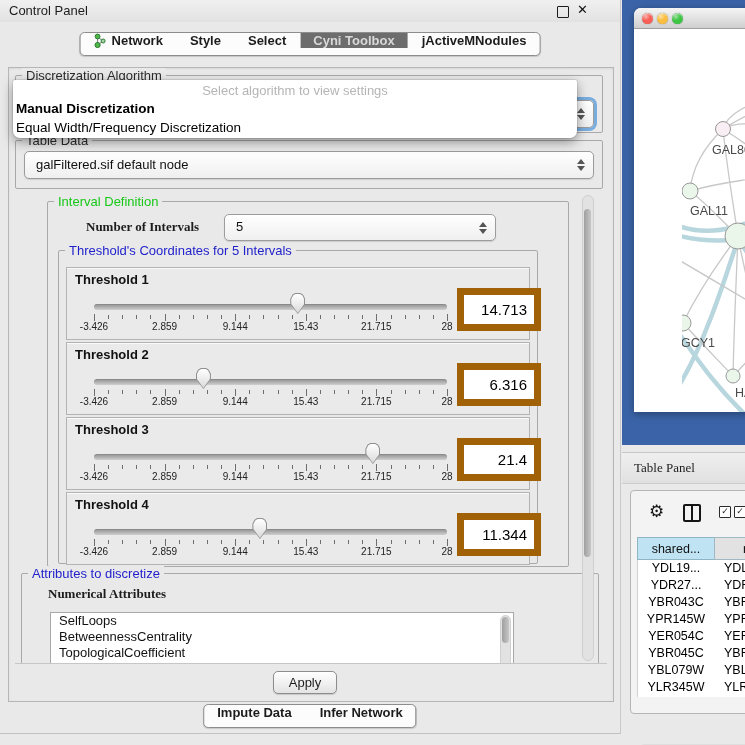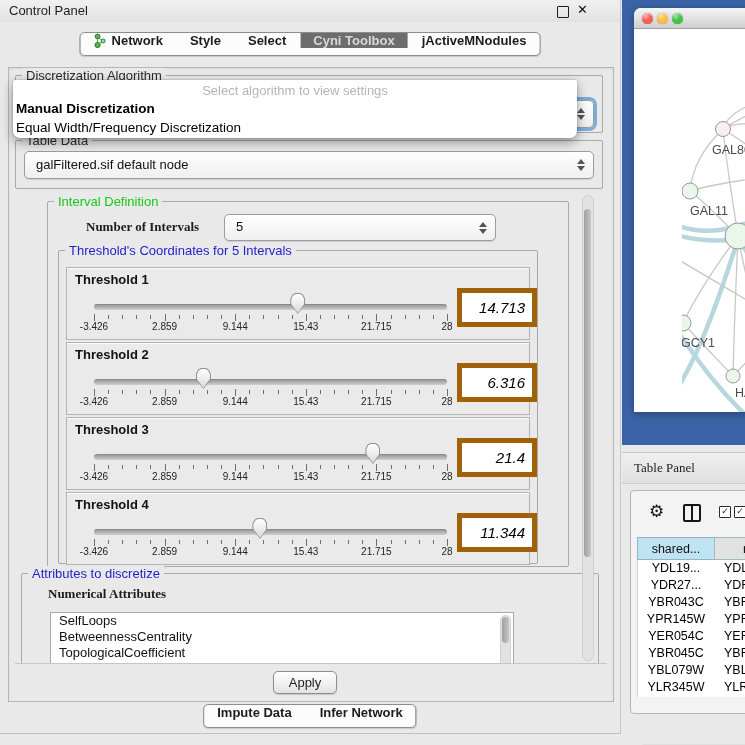--- a/index.html
+++ b/index.html
@@ -65,22 +65,22 @@
             clip-path:polygon(0% 28%,14% 8%,32% 0%,68% 0%,86% 8%,100% 28%,100% 52%,50% 100%,0% 52%);
             background:#8f8f8f;}
   .th-thumb i{position:absolute;left:1px;top:1px;right:1px;bottom:1px;display:block;
             clip-path:polygon(0% 28%,14% 8%,32% 0%,68% 0%,86% 8%,100% 28%,100% 52%,50% 100%,0% 52%);
             background:linear-gradient(#ffffff,#dadada);}
   .th-ticks{position:absolute;left:27px;top:46px;width:353px;height:8px;}
   .tick{position:absolute;top:1px;width:1px;height:4px;background:#6e6e6e;}
   .tick.major{top:0;height:7px;}
   .th-ticklabels{position:absolute;left:27px;top:53px;width:353px;height:13px;}
   .ticklabel{position:absolute;transform:translateX(-50%);font-size:10px;font-weight:400;color:#222;white-space:nowrap;}
-  .th-value{position:absolute;left:390px;top:20px;width:63px;height:29px;background:#fff;border:5px solid #a16207;
-            font-size:15px;line-height:29px;text-align:right;padding-right:7px;color:#000;font-style:italic;}
+  .th-value{position:absolute;left:390px;top:20px;width:63px;height:29px;background:#fff;border:7px solid #a16207;
+            font-size:15px;line-height:29px;text-align:right;padding-right:7px;color:#000;}
 
   
   #attr-list{position:absolute;left:28px;top:38px;width:462px;height:74px;background:#fff;border:1px solid #a8a8a8;overflow:hidden;}
   .attr-item{height:16px;line-height:16px;padding-left:8px;font-size:13px;color:#111;}
 
   
   .push-btn{position:absolute;background:linear-gradient(#ffffff,#e3e3e3);border:1px solid #8d8d8d;border-radius:5px;
             font-size:13px;text-align:center;box-shadow:0 1px 1px rgba(0,0,0,.15);}
 
   

